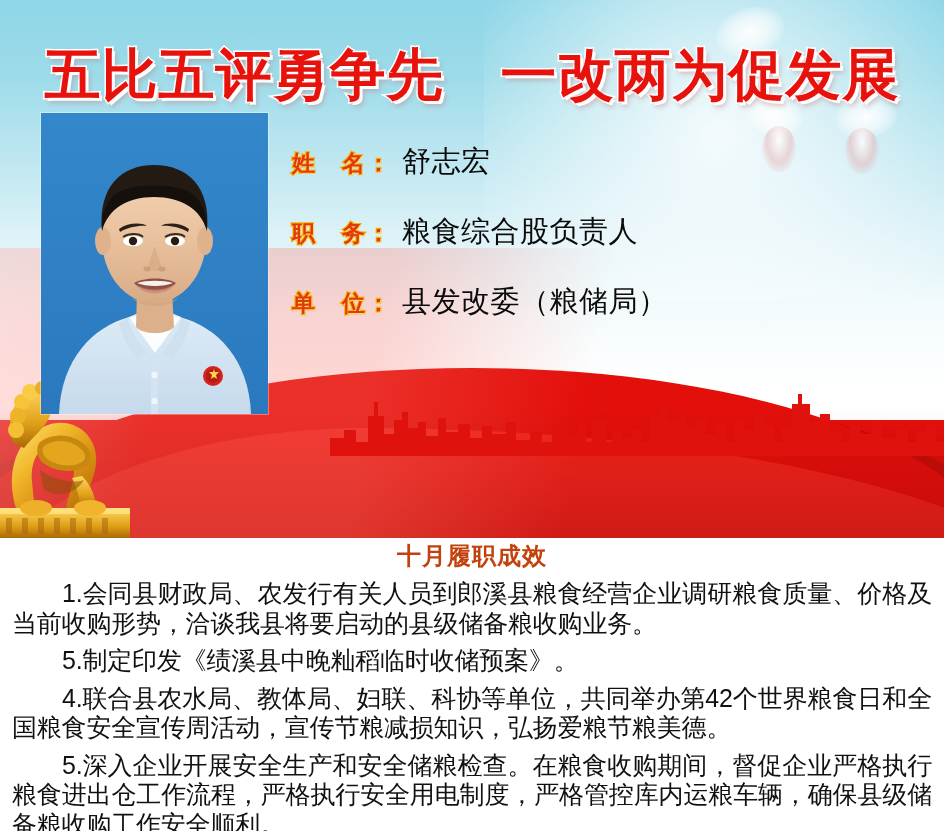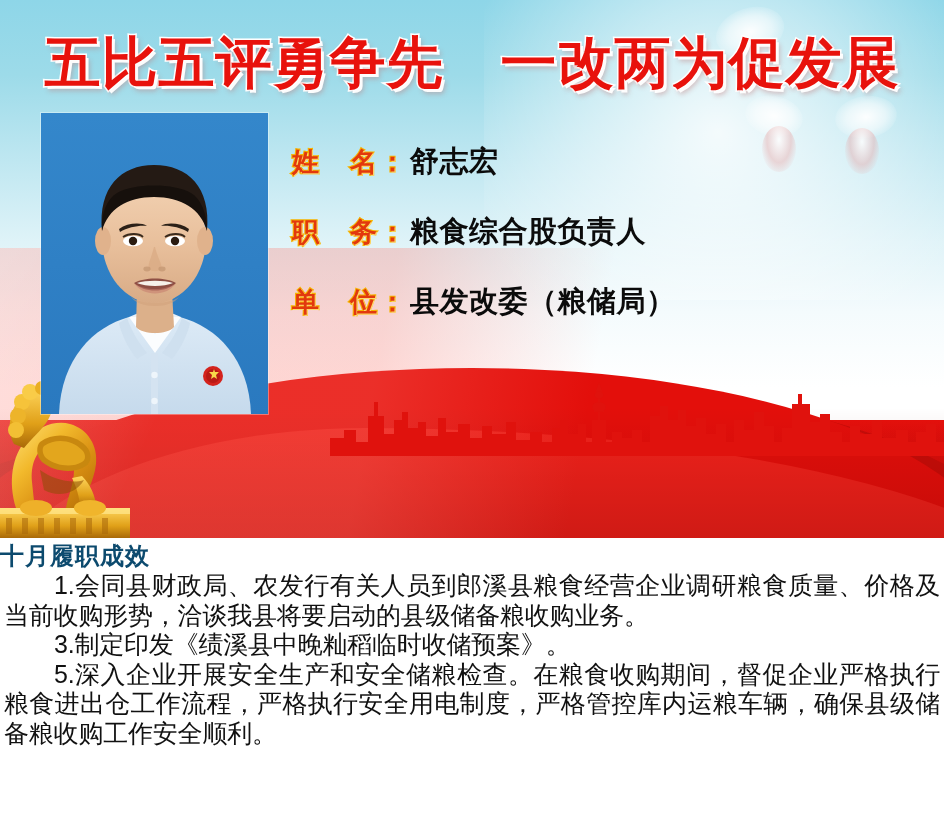--- a/index.html
+++ b/index.html
@@ -61,21 +61,21 @@
   .dove.d4 { left: 762px; top: 126px; width: 34px; height: 46px;
              background: radial-gradient(ellipse at 50% 30%,
                 rgba(255,255,255,0.8) 0%, rgba(231,170,170,0.45) 50%, rgba(255,255,255,0) 80%); }
   .dove.d5 { left: 845px; top: 128px; width: 34px; height: 46px;
              background: radial-gradient(ellipse at 50% 30%,
                 rgba(255,255,255,0.8) 0%, rgba(231,170,170,0.45) 50%, rgba(255,255,255,0) 80%); }
 
   
   .title {
     position: absolute;
-    left: 0; top: 32px;
+    left: 0; top: 44px;
     width: 944px;
     text-align: center;
     font-size: 56px;
     line-height: 62px;
     font-weight: bold;
     letter-spacing: 1px;
     color: #e8120c;
     white-space: pre;
     -webkit-text-stroke: 3px #ffffff;
     paint-order: stroke fill;
@@ -152,60 +152,60 @@
     left: 292px; top: 142px;
     width: 640px;
   }
   .field {
     display: block;
     margin-bottom: 27px;
     white-space: nowrap;
     line-height: 38px;
   }
   .field-label {
-    font-size: 27px;
+    font-size: 23px;
     font-weight: bold;
     color: #e2380d;
     letter-spacing: 2px;
     -webkit-text-stroke: 2.2px #f5b400;
     paint-order: stroke fill;
     text-shadow: 1px 1px 0 rgba(255,220,120,0.9);
   }
   .field-value {
     font-size: 29px;
-    font-weight: bold;
+    font-weight: normal;
     color: #0b0b0b;
     letter-spacing: 0.5px;
-    margin-left: 2px;
+    margin-left: 10px;
   }
 
   
   .report {
     position: absolute;
     left: 0; top: 538px;
     width: 944px; height: 293px;
     background: #ffffff;
     padding: 0;
     box-sizing: border-box;
   }
   .report-heading {
-    text-align: left;
+    text-align: center;
     font-size: 24px;
     font-weight: bold;
-    color: #0c4a6e;
+    color: #c2410c;
     line-height: 30px;
     margin: 3px 0 0 0;
     letter-spacing: 1px;
   }
   .report-body {
     margin: 0;
     padding: 0 4px 0 4px;
   }
   .report-para {
-    margin: 0;
+    margin: 8px;
     font-size: 25px;
     line-height: 29.5px;
     color: #111111;
     text-indent: 50px;
     text-align: justify;
     letter-spacing: -0.2px;
     word-break: break-all;
   }
 </style>
 </head>
@@ -390,18 +390,19 @@
         <span class="field-label">单　位：</span><span class="field-value">县发改委（粮储局）</span>
       </div>
     </div>
 
   </div>
 
   <div class="report">
     <div class="report-heading">十月履职成效</div>
     <div class="report-body">
       <p class="report-para">1.会同县财政局、农发行有关人员到郎溪县粮食经营企业调研粮食质量、价格及当前收购形势，洽谈我县将要启动的县级储备粮收购业务。</p>
-      <p class="report-para">3.制定印发《绩溪县中晚籼稻临时收储预案》。</p>
+      <p class="report-para">5.制定印发《绩溪县中晚籼稻临时收储预案》。</p>
+      <p class="report-para">4.联合县农水局、教体局、妇联、科协等单位，共同举办第42个世界粮食日和全国粮食安全宣传周活动，宣传节粮减损知识，弘扬爱粮节粮美德。</p>
       <p class="report-para">5.深入企业开展安全生产和安全储粮检查。在粮食收购期间，督促企业严格执行粮食进出仓工作流程，严格执行安全用电制度，严格管控库内运粮车辆，确保县级储备粮收购工作安全顺利。</p>
     </div>
   </div>
 
 </div>
 
 </body></html>

